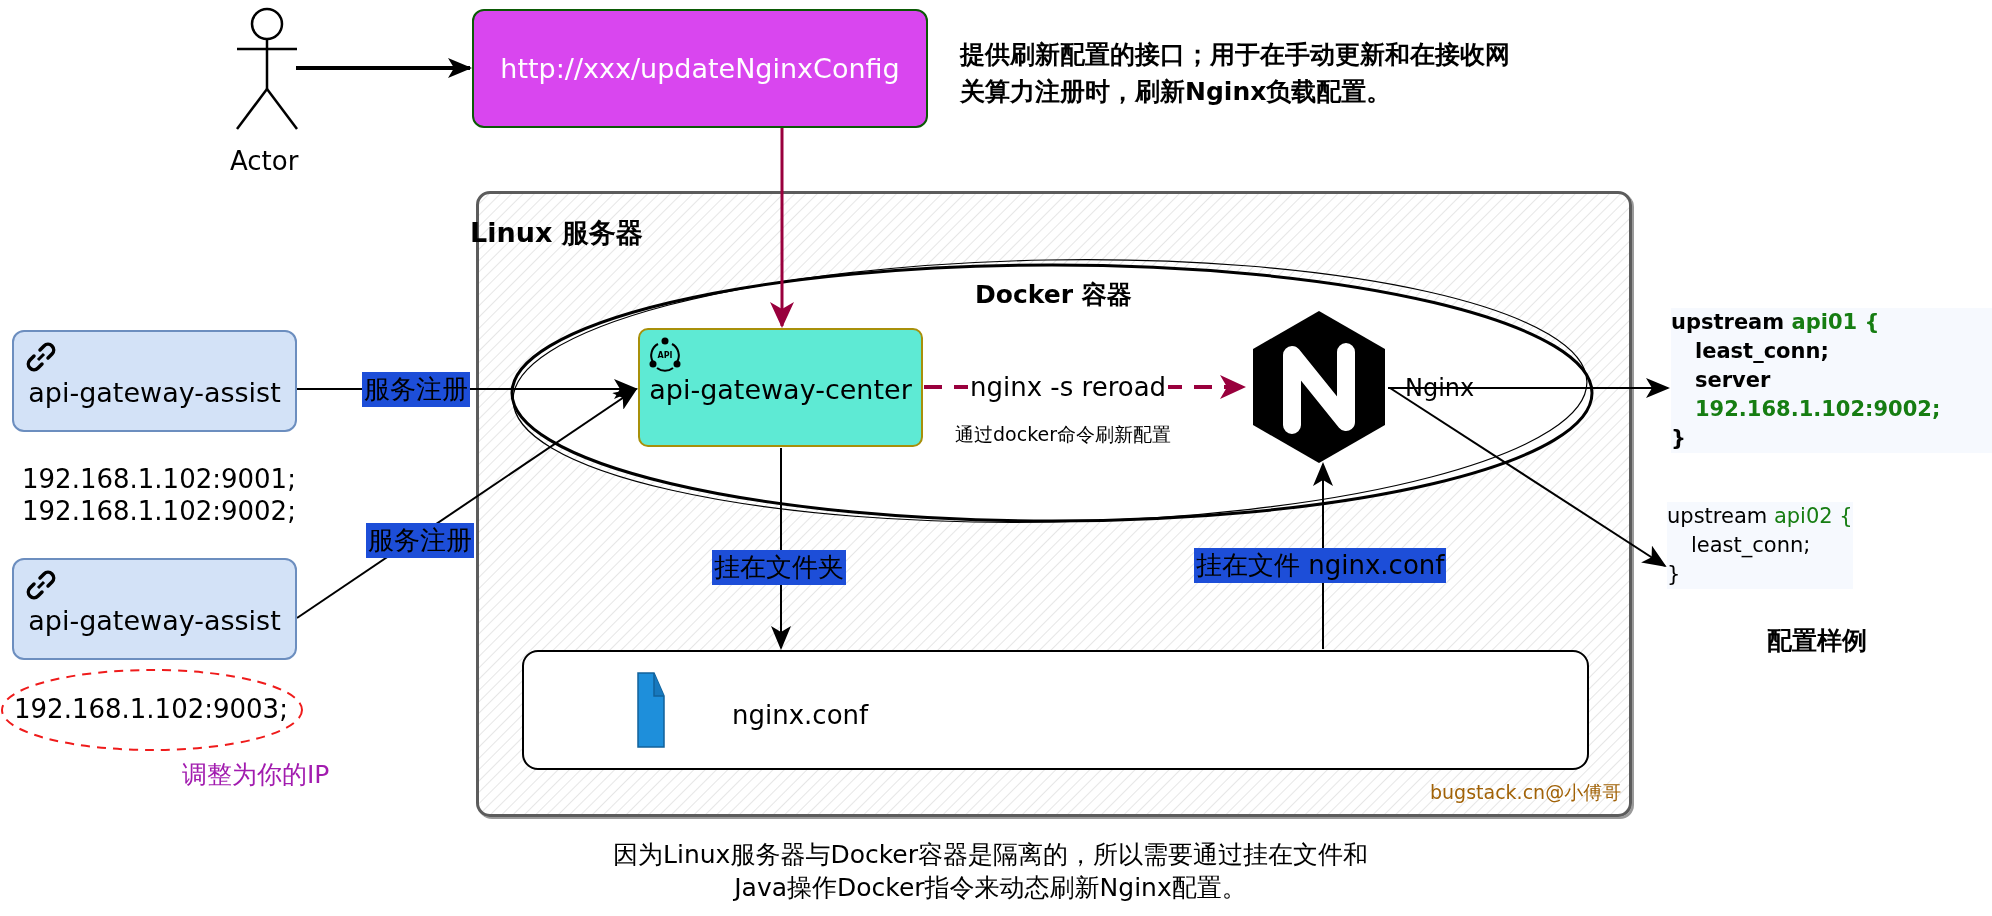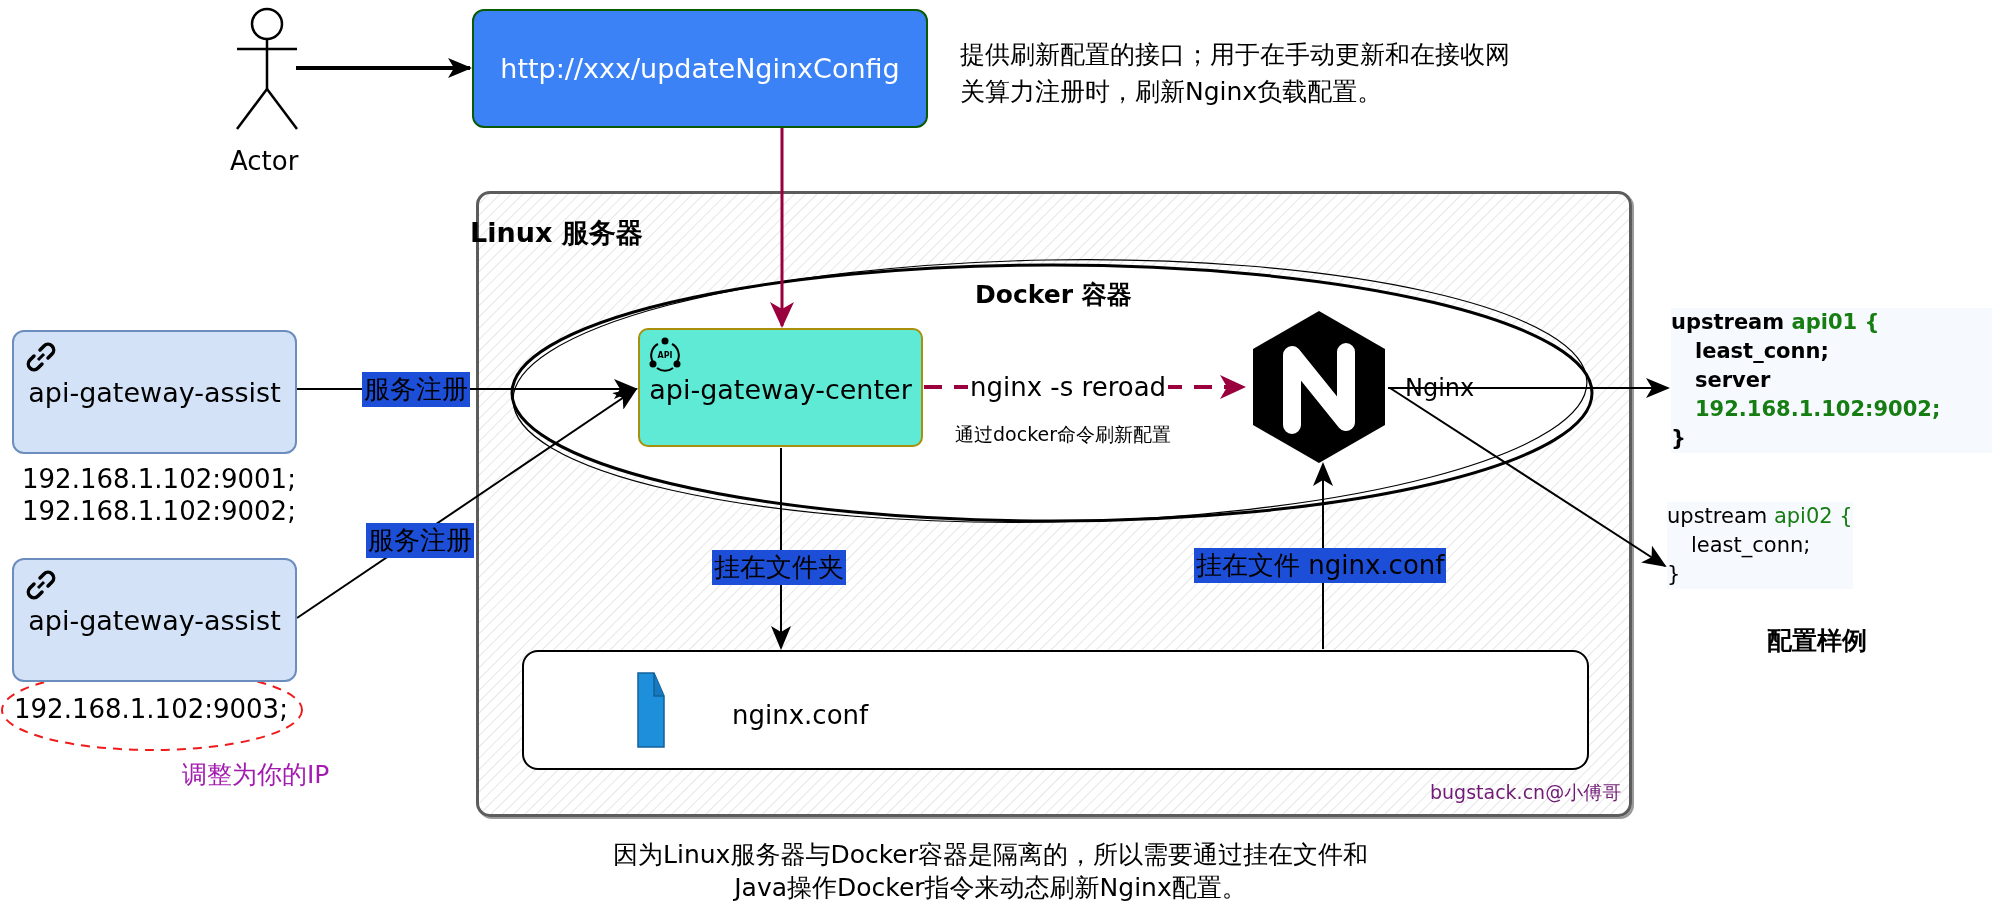--- a/index.html
+++ b/index.html
@@ -2,46 +2,46 @@
 <html><head>
 <meta charset="utf-8">
 <style>
   html, body { margin:0; padding:0; background:#ffffff; }
   body { width:1992px; height:916px; position:relative; overflow:hidden;
          font-family:"DejaVu Sans", sans-serif; color:#000; }
   .abs { position:absolute; }
   svg.canvas { position:absolute; left:0; top:0; }
   .lbl { position:absolute; white-space:nowrap; }
   .green-box { position:absolute; left:472px; top:9px; width:456px; height:119px;
-    background:#3b82f6; border:2px solid #0b5a05; border-radius:12px; box-sizing:border-box;
+    background:#d946ef; border:2px solid #0b5a05; border-radius:12px; box-sizing:border-box;
     display:flex; align-items:center; justify-content:center; color:#fff; font-size:27px; }
-  .note-top { left:960px; top:36px; font-size:25px; font-weight:normal; line-height:37px; white-space:normal; width:560px; }
+  .note-top { left:960px; top:36px; font-size:25px; font-weight:bold; line-height:37px; white-space:normal; width:560px; }
   .linux-box { position:absolute; left:476px; top:191px; width:1156px; height:626px;
     border:3px solid #5c5c5c; border-radius:14px; box-sizing:border-box;
     background: repeating-linear-gradient(135deg, #ffffff 0px, #ffffff 6px, #e6e6e6 7px, #ffffff 8px);
     box-shadow: 2px 2px 0 #9a9a9a; }
   .linux-title { left:470px; top:215px; font-size:27px; font-weight:bold; }
   .docker-title { left:975px; top:278px; font-size:25px; font-weight:bold; }
   .yellow-box { position:absolute; left:638px; top:328px; width:285px; height:119px;
     background:#5eead4; border:2px solid #a8900a; border-radius:10px; box-sizing:border-box; }
   .yellow-box .txt { position:absolute; left:0; right:0; top:44px; text-align:center; font-size:27px; }
-  .assist-box { position:absolute; left:12px; width:285px; height:124px; background:#d3e2f7;
+  .assist-box { position:absolute; left:12px; width:285px; height:102px; background:#d3e2f7;
     border:2px solid #6c8ebf; border-radius:12px; box-sizing:border-box; }
   .assist-box .txt { position:absolute; left:0; right:0; top:45px; text-align:center; font-size:27px; }
   .assist-box .icon { position:absolute; left:10px; top:8px; width:34px; height:34px; }
   .ip { font-size:26px; }
   .red-note { left:182px; top:758px; color:#a21caf; font-size:25px; }
   .conf-box { position:absolute; left:522px; top:650px; width:1067px; height:120px; background:#fff;
     border:2px solid #000; border-radius:16px; box-sizing:border-box; }
   .conf-label { left:732px; top:700px; font-size:26px; }
   .edge-lbl { background:#1d4ed8; font-size:26px; padding:0 2px; }
   .code { position:absolute; background:#f6f9fe; font-size:21px; line-height:29px; }
   .code .g { color:#167d12; }
   .sample-title { left:1767px; top:624px; font-size:25px; font-weight:bold; }
-  .credit { left:1430px; top:780px; font-size:19px; color:#701a75; }
+  .credit { left:1430px; top:780px; font-size:19px; color:#a16207; }
   .bottom-note { left:0; width:1981px; top:838px; text-align:center; font-size:25px; line-height:33px; white-space:normal; }
   .small-note { left:955px; top:422px; font-size:19px; }
   .reload { left:968px; top:372px; font-size:26px; background:#fff; padding:0 2px; }
   .nginx-lbl { left:1405px; top:374px; font-size:24px; }
 </style>
 </head>
 <body>
 
 <div class="linux-box"></div>
 <div class="lbl linux-title">Linux 服务器</div>

